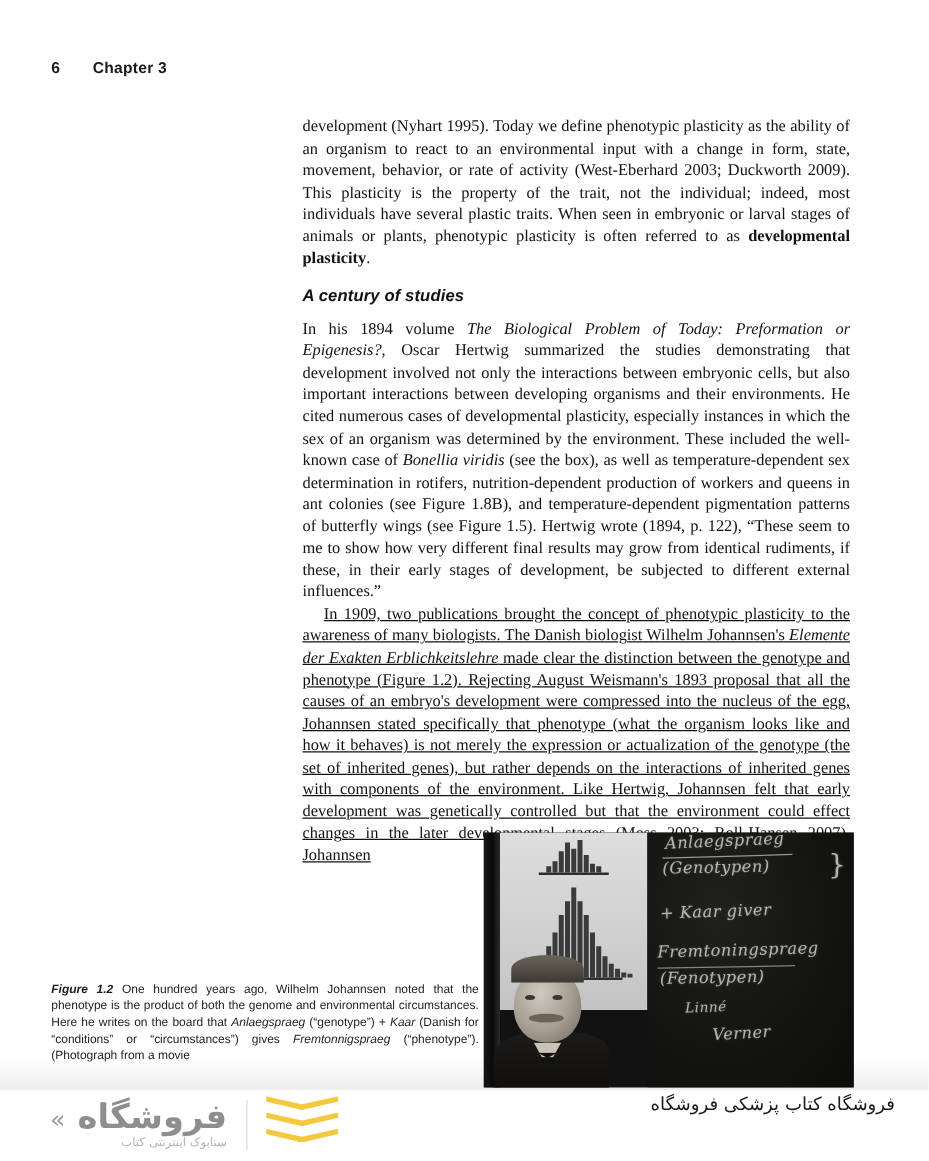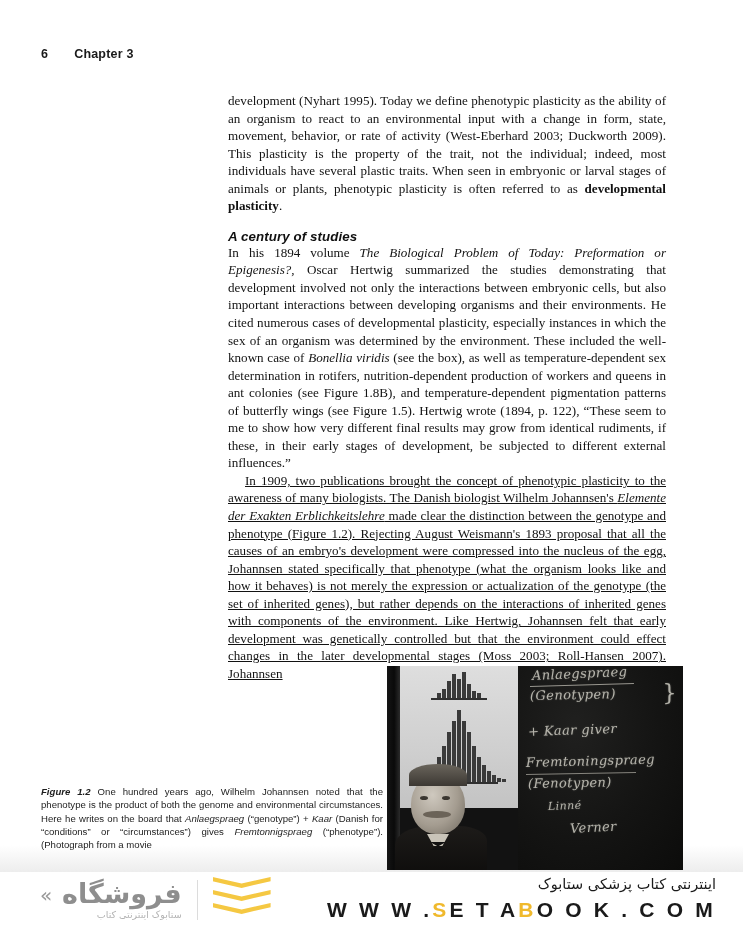--- a/index.html
+++ b/index.html
@@ -45,21 +45,21 @@
     font-weight: bold;
     color: #1a1a1a;
     letter-spacing: 0.2px;
     white-space: nowrap;
   }
   #running-head .folio { margin-right: 26px; }
 
   
   #body-column {
     position: absolute;
-    left: 228px;
+    left: 242px;
     top: 92px;
     width: 438px;
   }
   .body-par {
     font-size: 13.1px;
     line-height: 17.55px;
     text-align: justify;
     text-justify: inter-word;
     margin: 0;
     color: #121212;
@@ -69,21 +69,21 @@
   .body-par + .body-par { text-indent: 17px; text-decoration: underline; }
   .bold-term { font-weight: bold; }
   .ital { font-style: italic; }
 
   #section-head {
     font-family: "Liberation Sans", "DejaVu Sans", sans-serif;
     font-style: italic;
     font-weight: bold;
     font-size: 13.3px;
     color: #101010;
-    margin: 14px 0 0 0;
+    margin: 14px 0 10px 0;
     letter-spacing: 0.1px;
   }
 
   
   #figure-photo {
     position: absolute;
     left: 387px;
     top: 666px;
     width: 296px;
     height: 204px;
@@ -431,17 +431,16 @@
     </div>
     <div class="logo-divider"></div>
     <div class="logo-mark">
       <i></i>
         <i></i>
         <i></i>
     </div>
   </div>
 
   <div id="brand-text">
-    <div id="brand-fa-line">اینترنتی کتاب پزشکی ستابوک</div>
-    <div id="brand-url"><span>W W W .</span><span class="hl">S</span><span>E T A</span><span class="hl">B</span><span>O O K . C O M</span></div>
+    <div id="brand-fa-line">فروشگاه کتاب پزشکی فروشگاه</div>
   </div>
 
 </div>
 
 </body></html>

